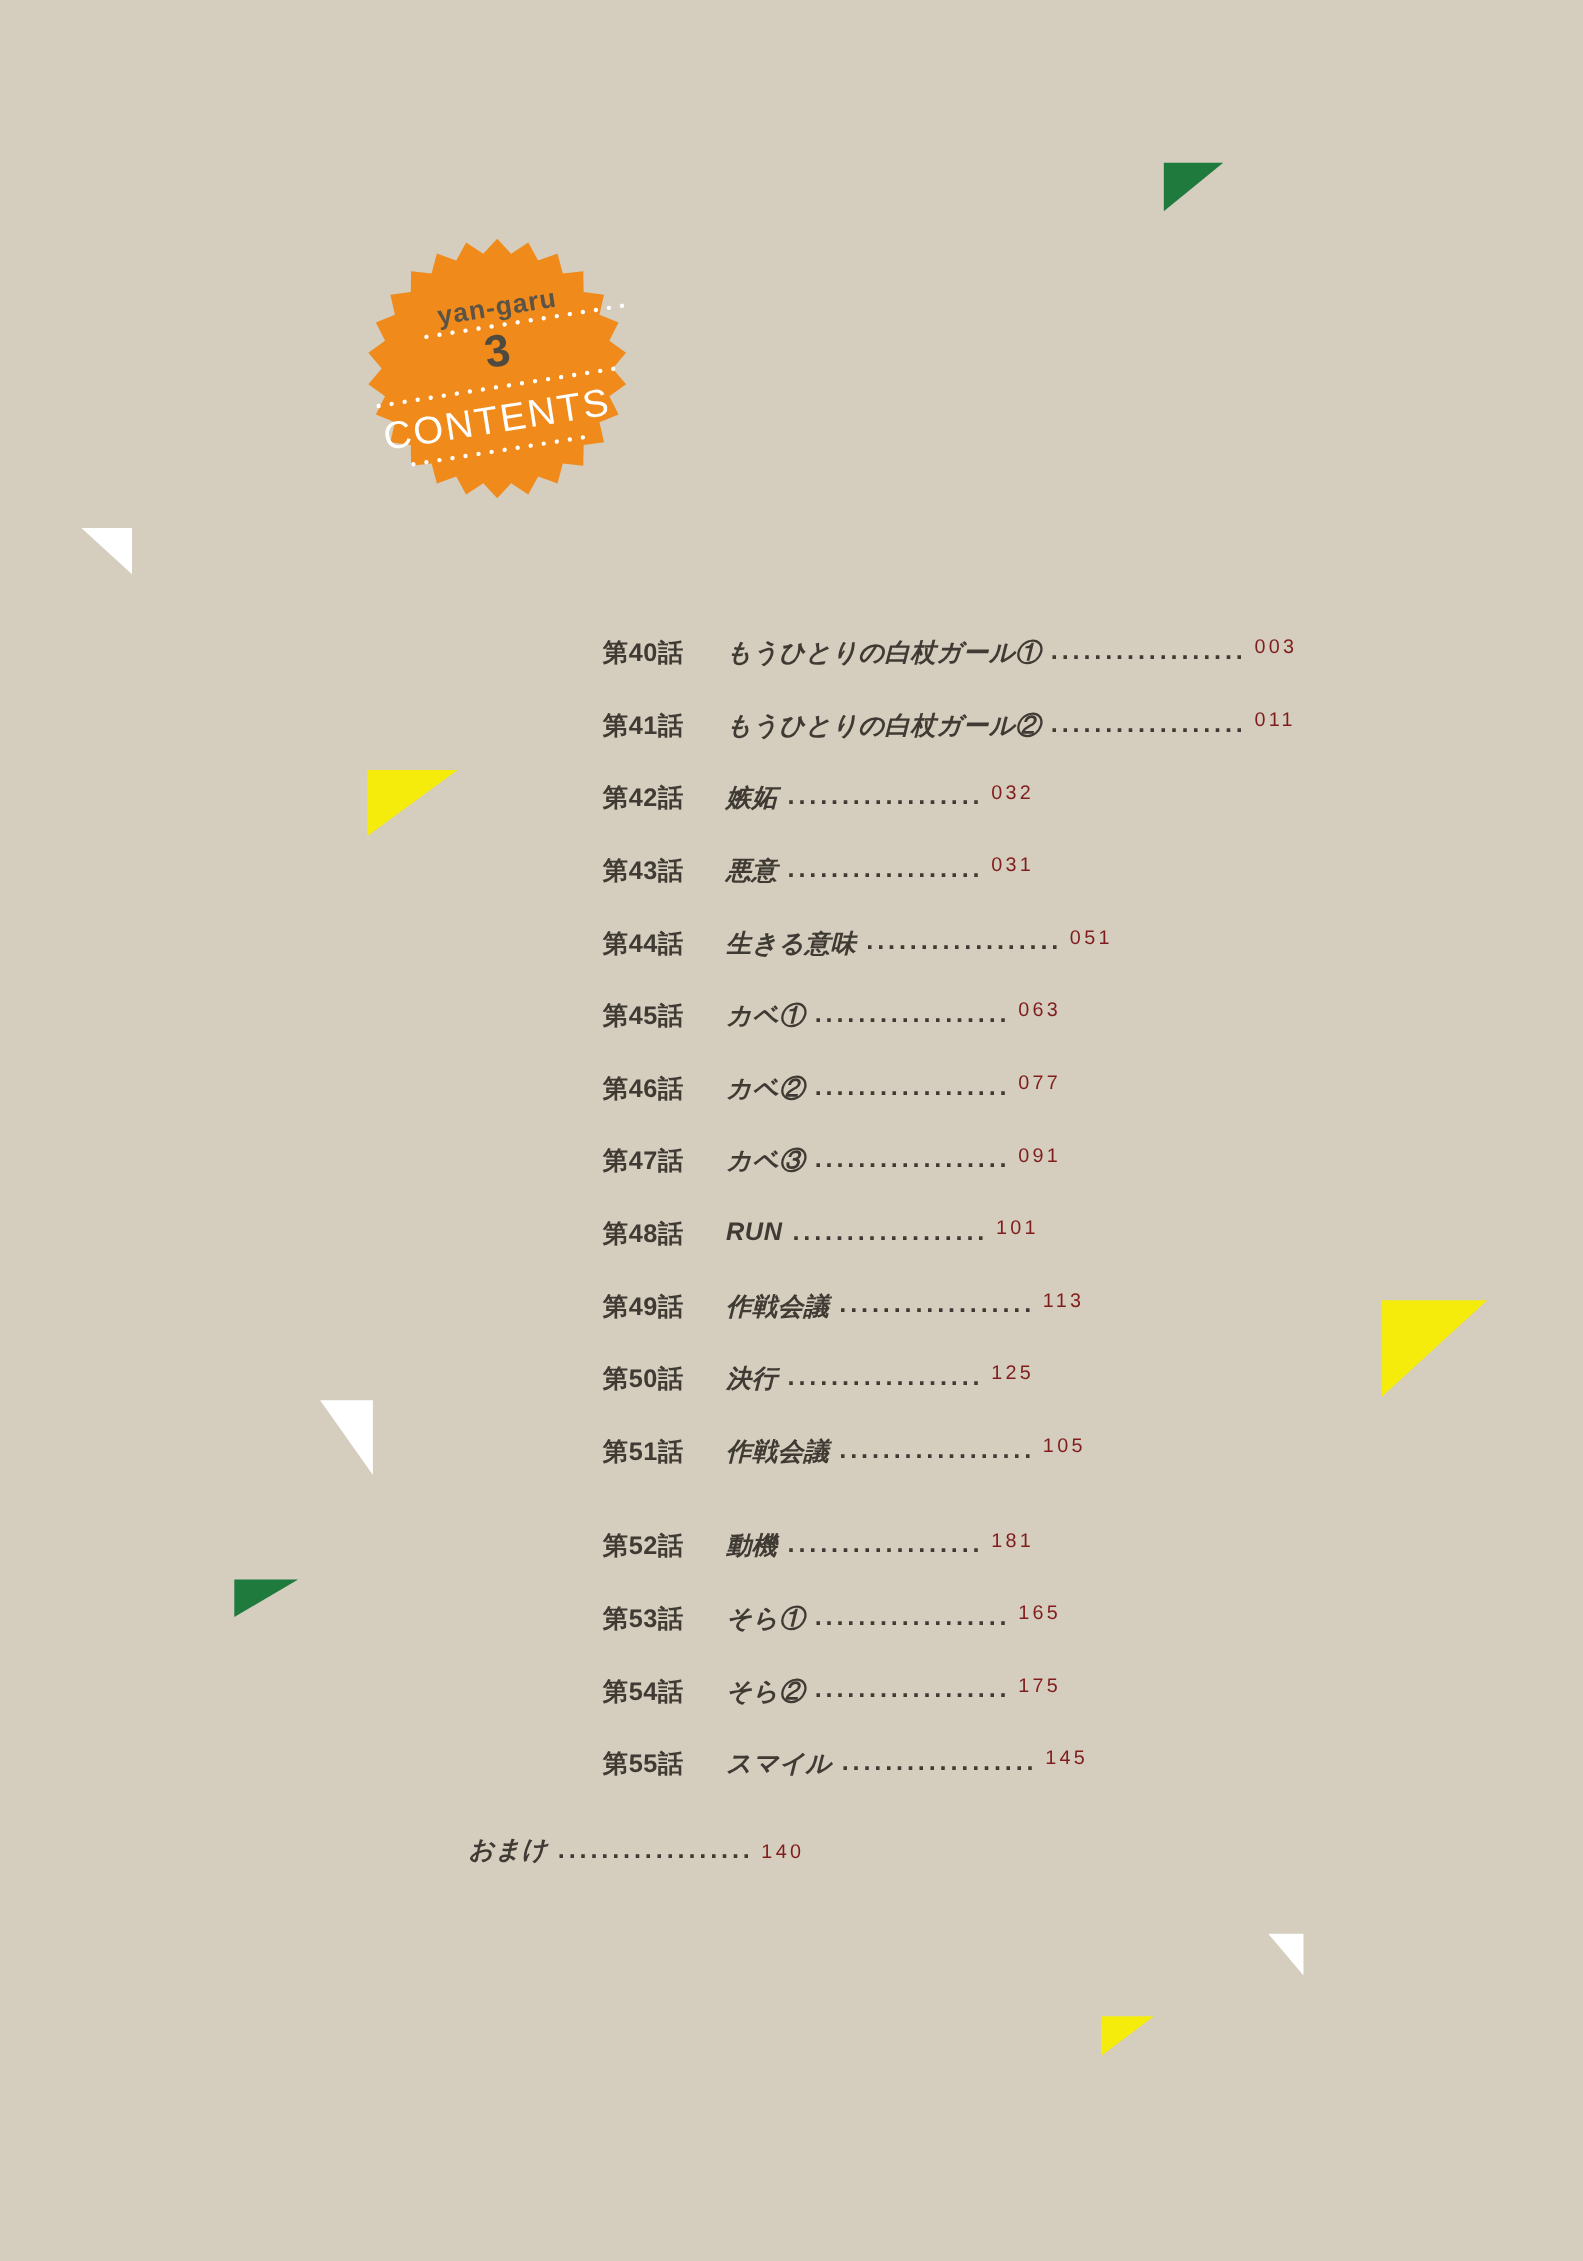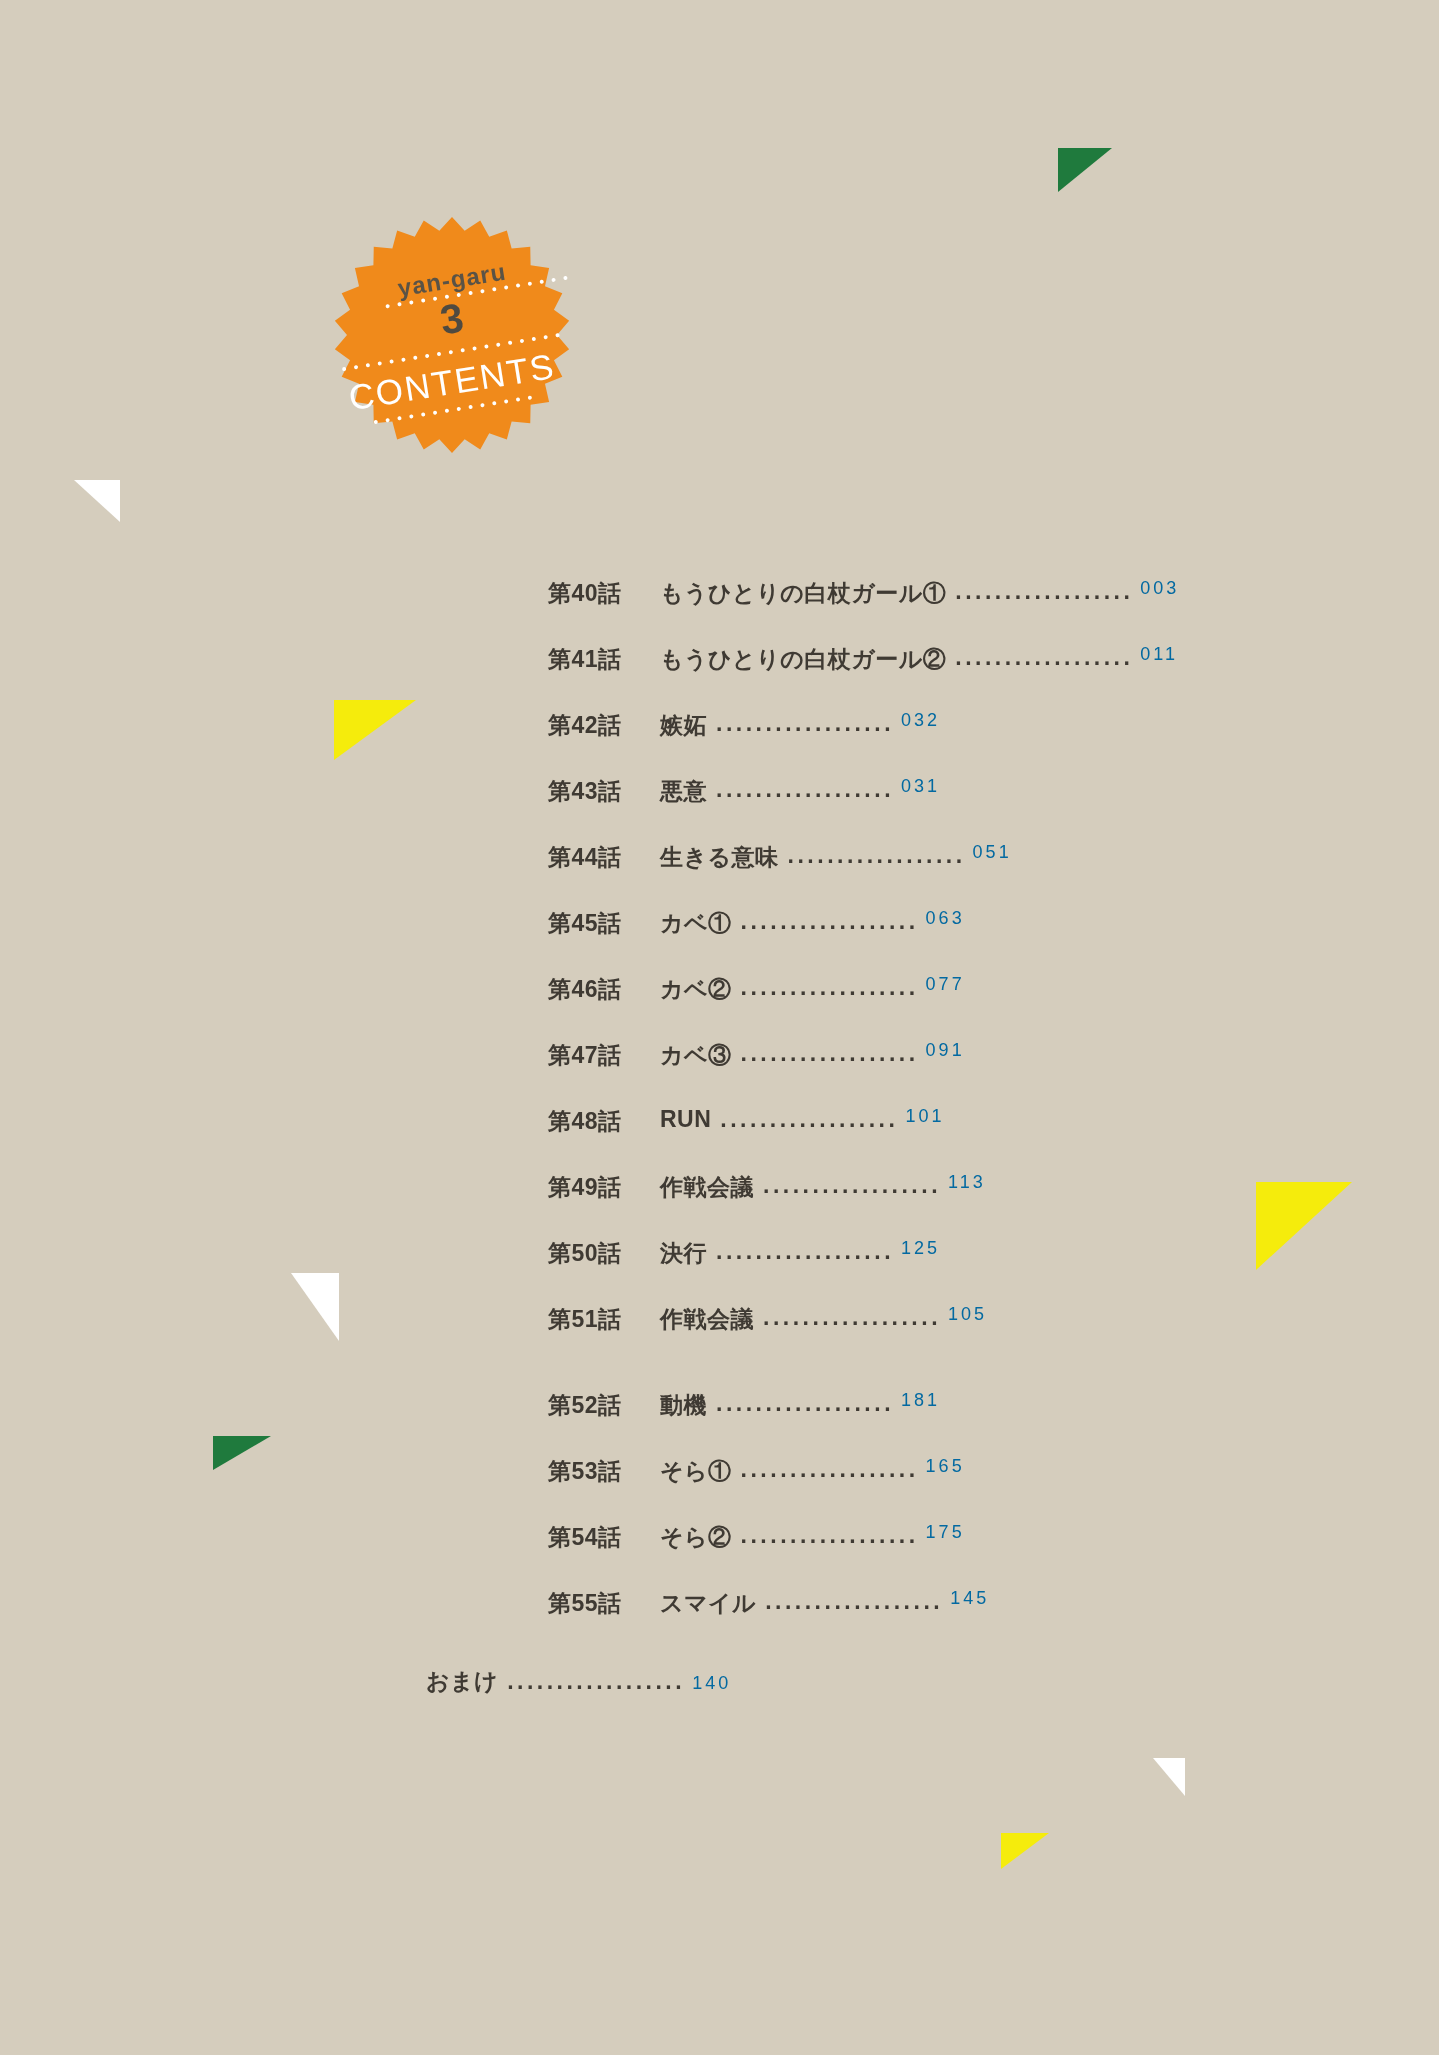--- a/index.html
+++ b/index.html
@@ -110,32 +110,33 @@
     font-size: 23px;
     font-weight: bold;
     width: 112px;
     flex: 0 0 112px;
     letter-spacing: 0.5px;
   }
   .ch-title {
     font-size: 23px;
     font-weight: bold;
     letter-spacing: 0.5px;
+    font-style: italic;
   }
   .leader {
     font-size: 23px;
     font-weight: bold;
     letter-spacing: 3.5px;
     padding: 0 7px 0 9px;
     color: #3f3a33;
   }
   .ch-page {
     font-size: 18px;
     letter-spacing: 3px;
-    color: #0369a1;
+    color: #7f1d1d;
   }
   .omake-row {
     display: flex;
     align-items: baseline;
     height: 66px;
     margin-top: 12px;
     margin-left: -122px;
     color: #3f3a33;
     white-space: nowrap;
   }

